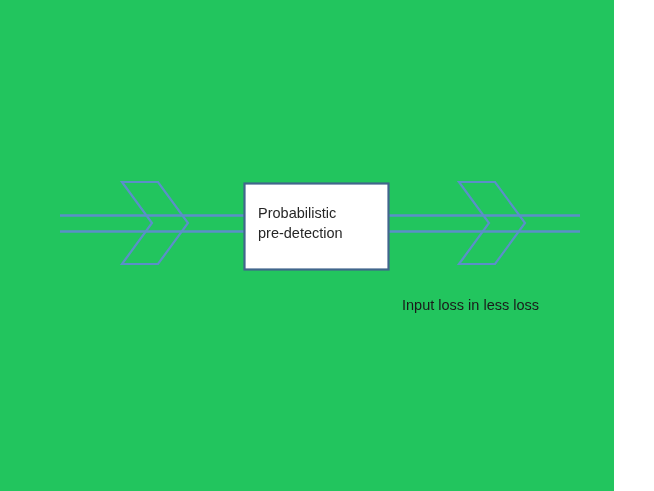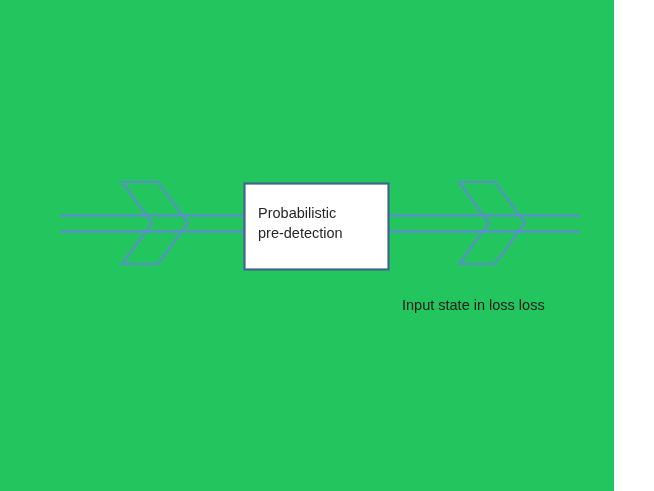--- a/index.html
+++ b/index.html
@@ -80,15 +80,15 @@
 
     <polygon points="459,182 495,182 525,223 495,264 459,264 489,223" fill="none" stroke="#5B8FC9" stroke-width="2.2" stroke-linejoin="miter"></polygon>
 
     <rect x="244.5" y="183.5" width="144" height="86" fill="#ffffff" stroke="#41668C" stroke-width="2.2"></rect>
   </svg>
 
   <div class="box-label">Probabilistic
 pre-detection</div>
 
 
-  <div class="caption" id="caption-right">Input state in loss loss</div>
+  <div class="caption" id="caption-right">Input loss in less loss</div>
 
 </div>
 
 </body></html>

